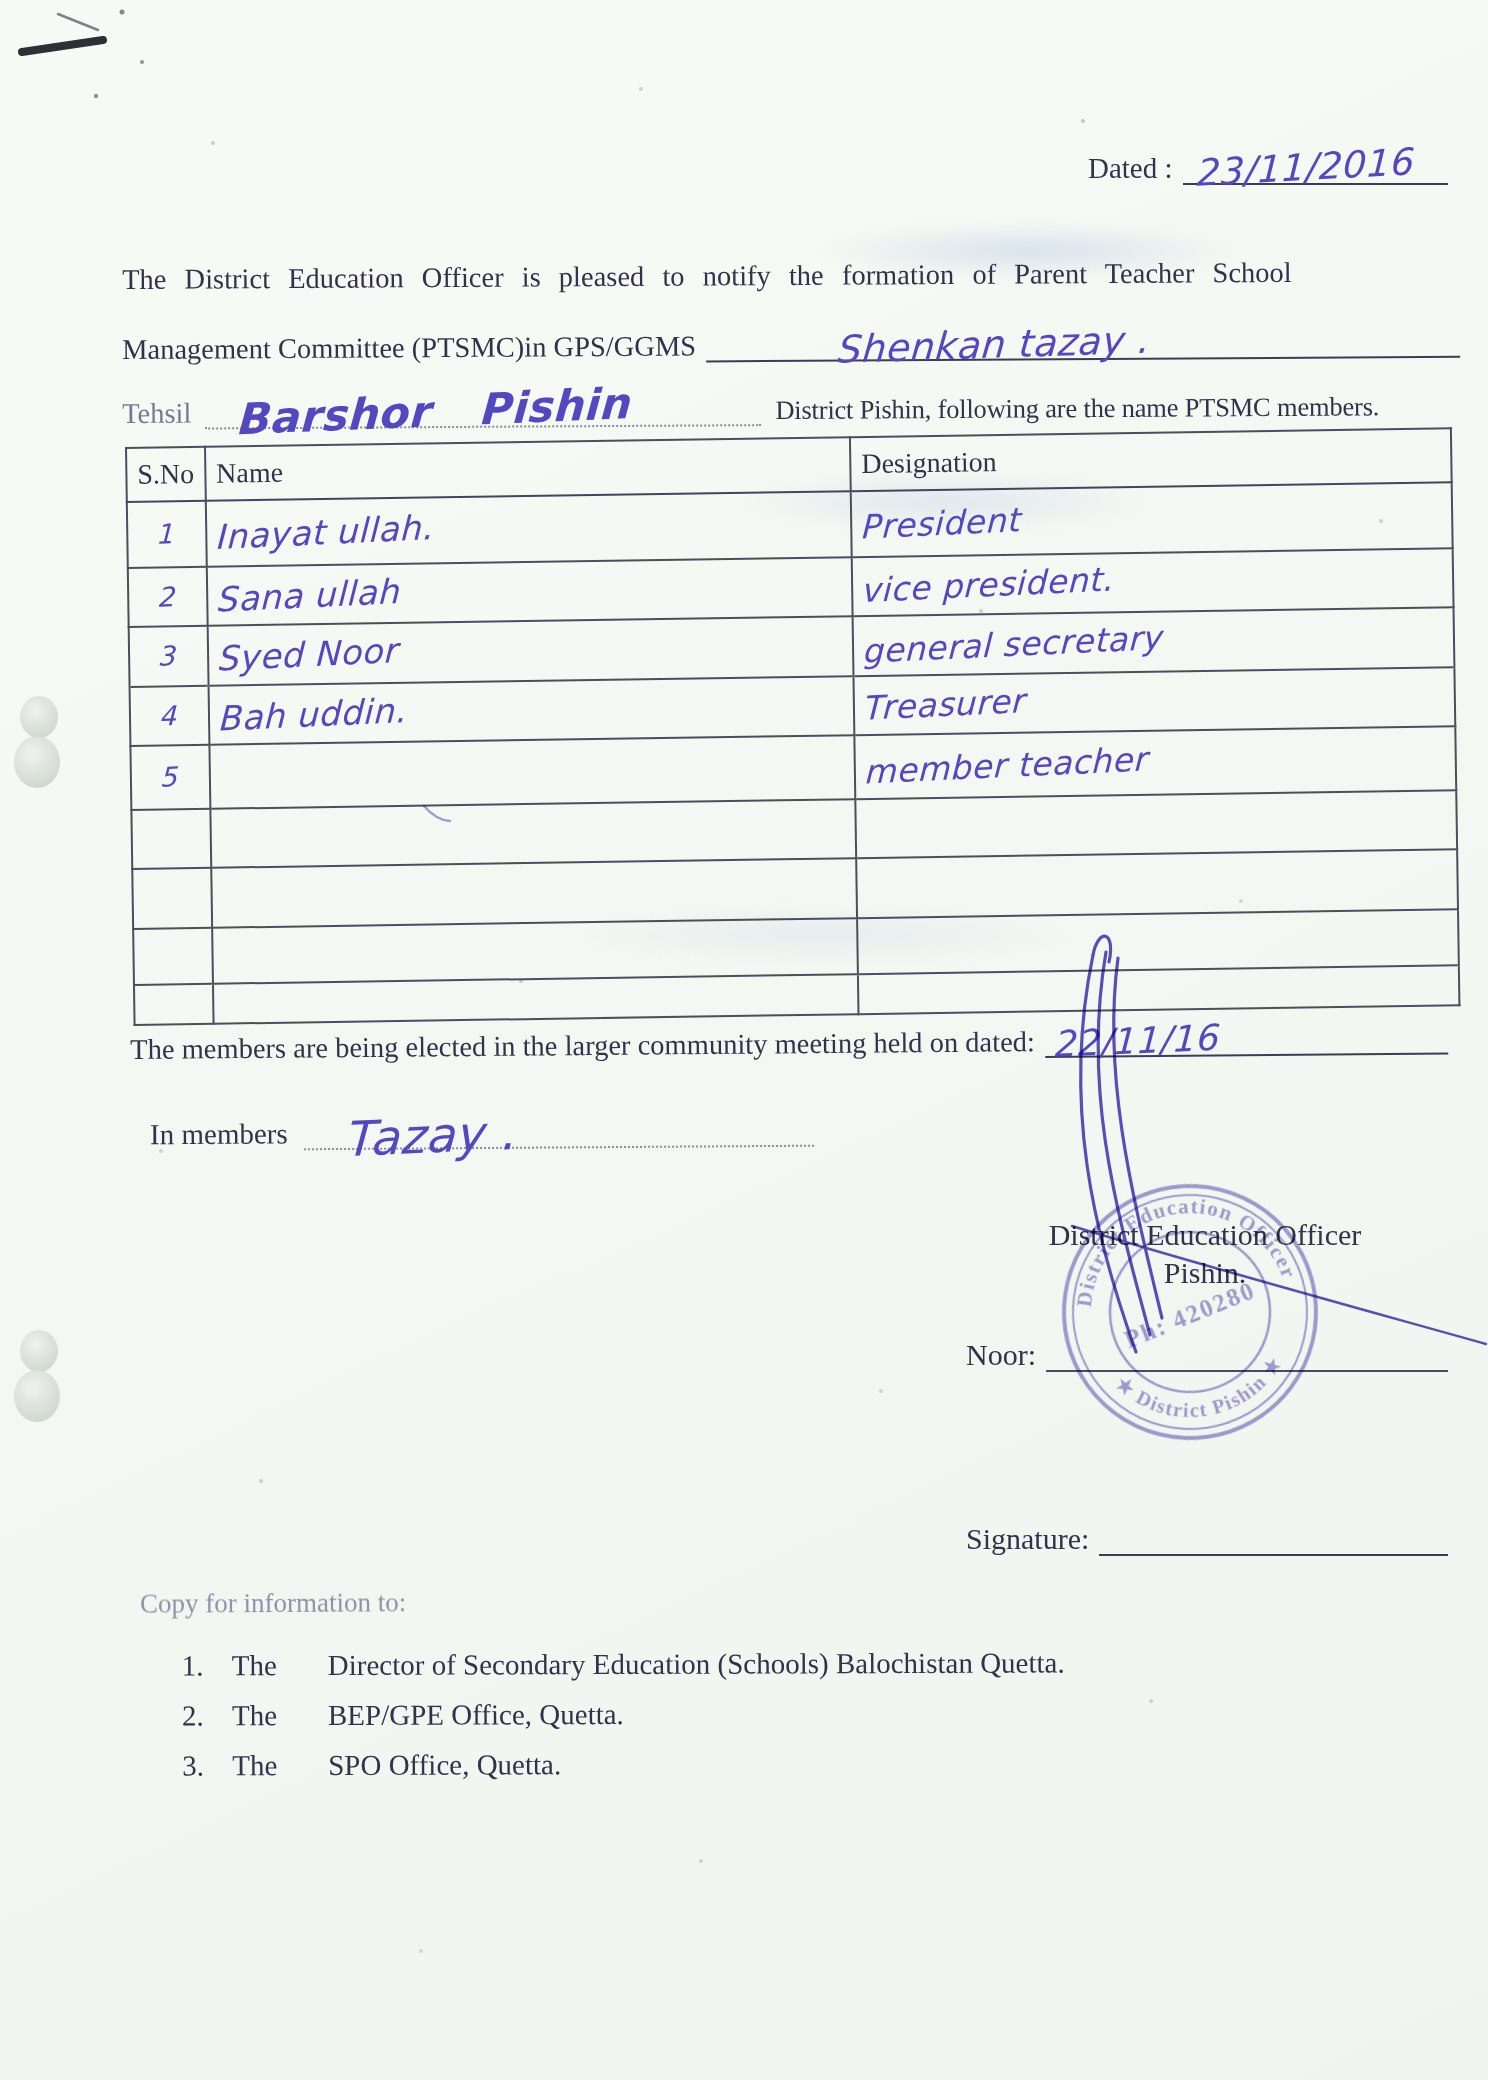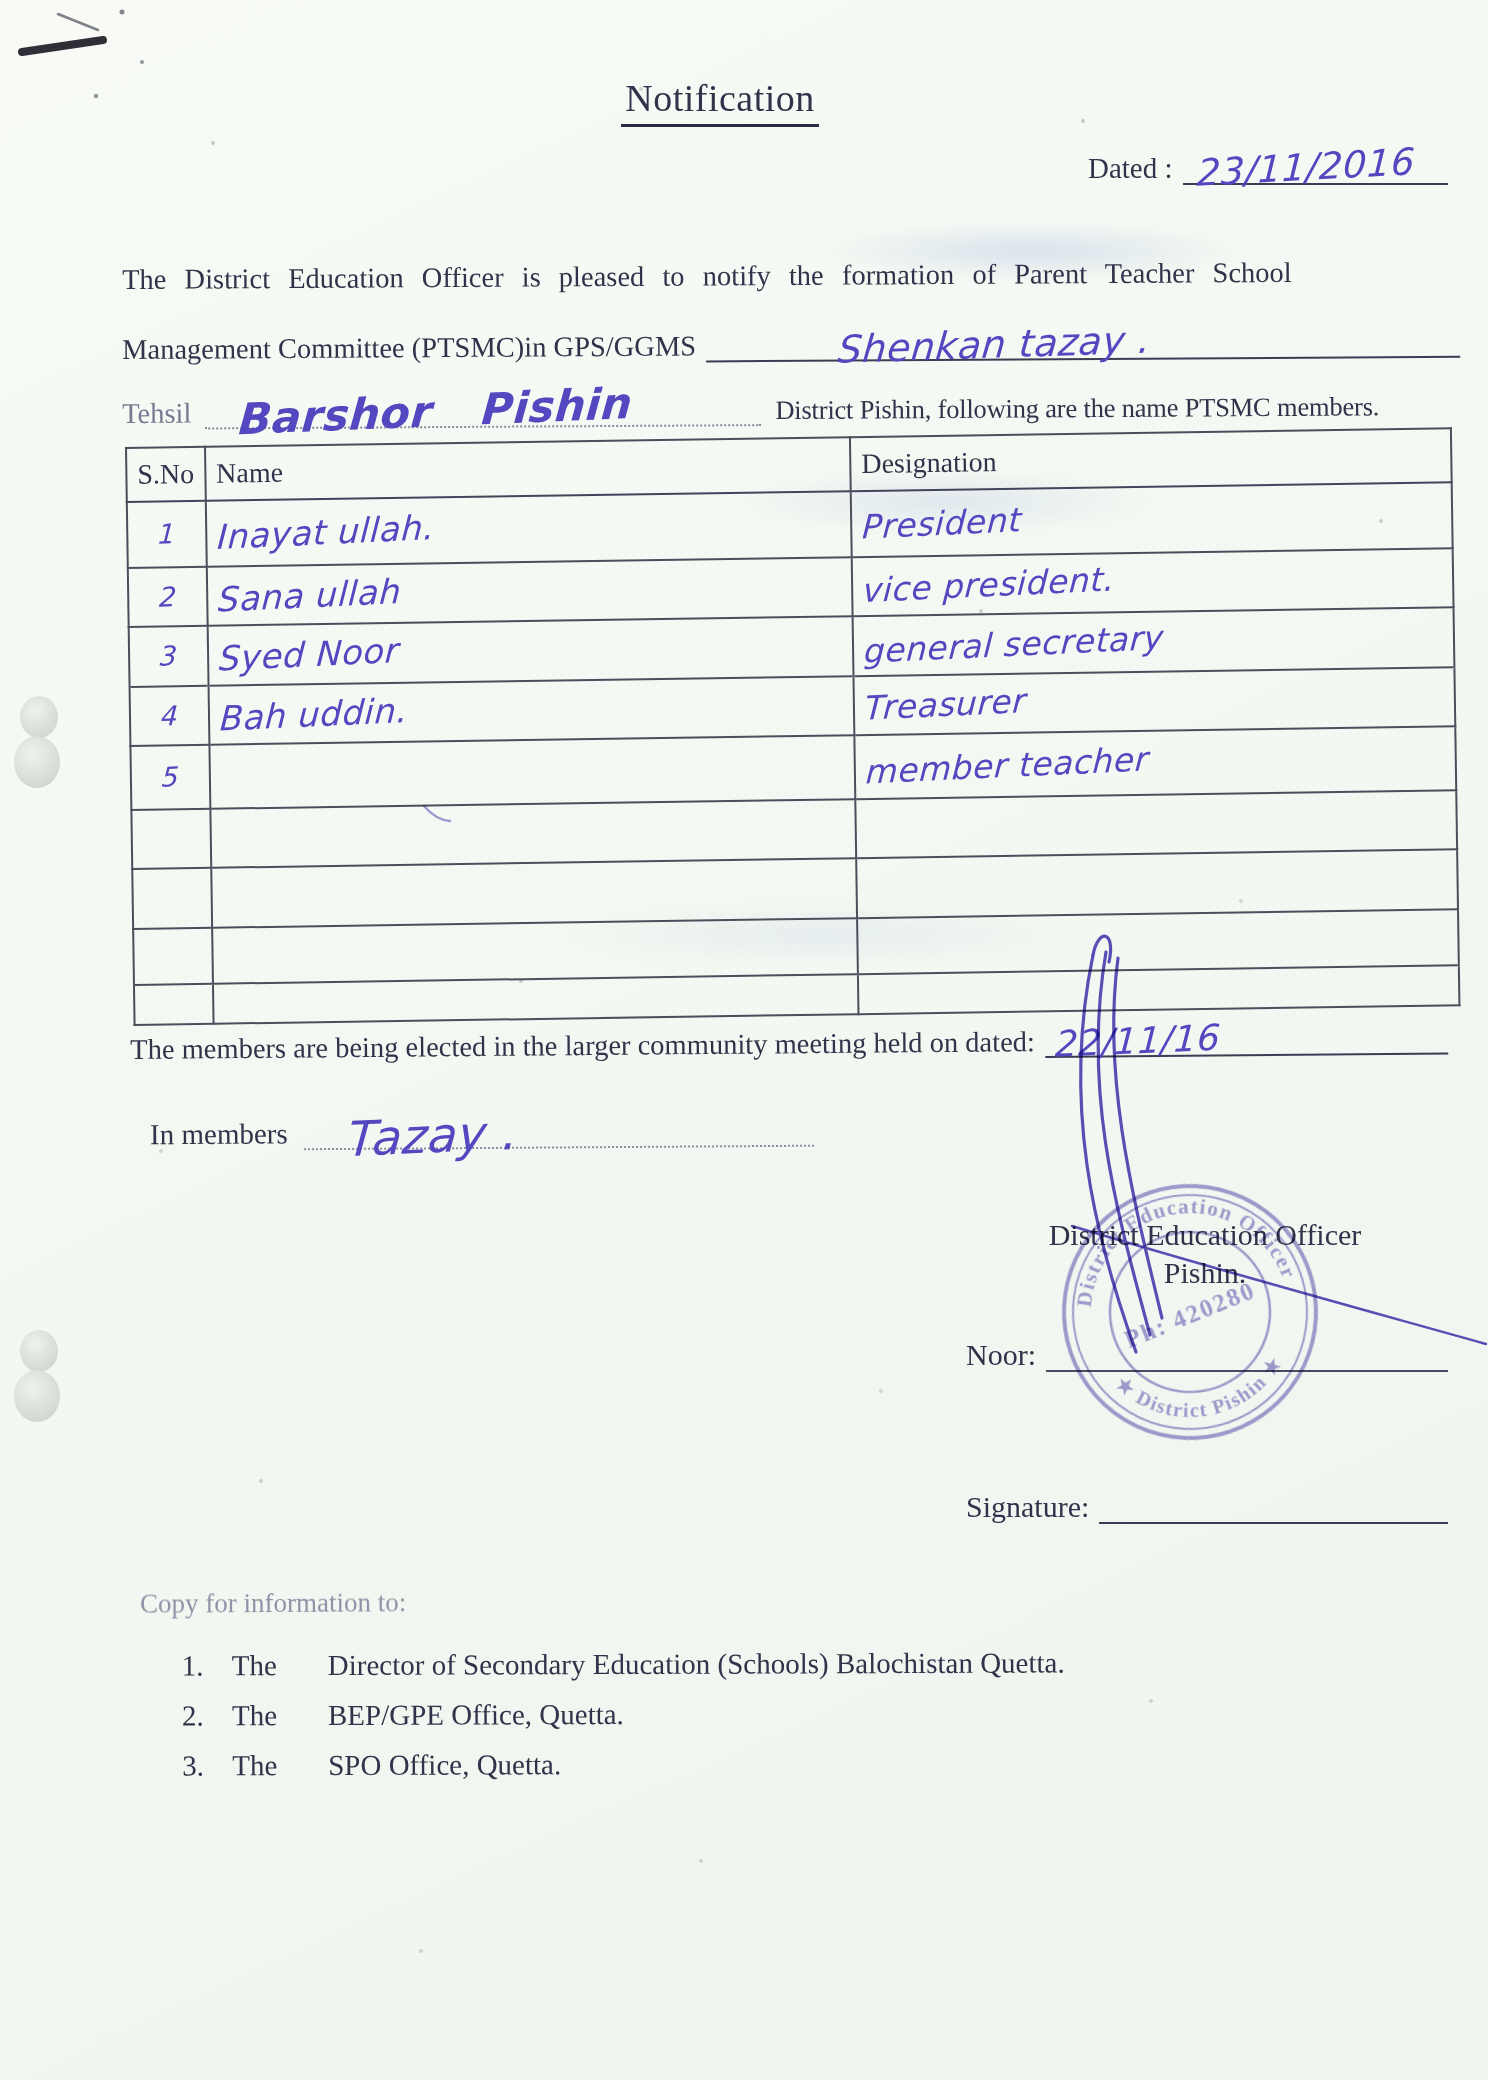--- a/index.html
+++ b/index.html
@@ -51,21 +51,21 @@
   
   .members-line{position:absolute;left:130px;top:1034px;width:1318px;display:flex;align-items:flex-end;
     font-size:28.5px;transform:rotate(-0.5deg);transform-origin:left top;}
   .hw-meetdate{position:absolute;left:10px;bottom:-6px;font-size:36px;transform:rotate(-2deg) skewX(-6deg);white-space:nowrap;}
   .village-line{position:absolute;left:150px;top:1116px;display:flex;align-items:flex-end;font-size:29px;transform:rotate(-0.4deg);}
   .village-fill{width:510px;border-bottom:2.5px dotted #8a8a9a;position:relative;margin-left:16px;}
   .hw-village{position:absolute;left:44px;bottom:-16px;font-size:48px;transform:rotate(-2deg) skewX(-7deg);white-space:nowrap;}
   .officer-block{position:absolute;left:990px;top:1216px;width:430px;text-align:center;font-size:30px;line-height:38px;}
   .name-line{position:absolute;left:966px;top:1338px;width:482px;display:flex;align-items:flex-end;font-size:30px;}
   .name-line .fill-line{border-bottom:2px solid #4a4a60;}
-  .signature-line{position:absolute;left:966px;top:1490px;width:482px;display:flex;align-items:flex-end;font-size:30px;}
+  .signature-line{position:absolute;left:966px;top:1522px;width:482px;display:flex;align-items:flex-end;font-size:30px;}
   .cc-heading{position:absolute;left:140px;top:1588px;font-size:27px;color:#8f93a8;filter:blur(.4px);transform:rotate(-0.3deg);}
   .cc-list{position:absolute;left:182px;top:1648px;font-size:29px;transform:rotate(-0.2deg);}
   .cc-item{display:grid;grid-template-columns:50px 96px auto;margin-bottom:17px;}
   
   .stamp-svg{position:absolute;left:1055px;top:1177px;width:270px;height:270px;mix-blend-mode:multiply;
     opacity:.82;filter:blur(.4px);transform:rotate(-8deg);}
   .ink-svg{position:absolute;left:0;top:0;width:1488px;height:2080px;mix-blend-mode:multiply;pointer-events:none;}
 </style>
 </head>
 <body>
@@ -74,21 +74,20 @@
 
   <div class="specks"></div>
   <div class="ghost ghost1"></div>
   <div class="ghost ghost2"></div>
   <div class="ghost ghost3"></div>
   <div class="hole" style="left:20px;top:696px;width:38px;height:42px;"></div>
   <div class="hole" style="left:14px;top:736px;width:46px;height:52px;"></div>
   <div class="hole" style="left:20px;top:1330px;width:38px;height:42px;"></div>
   <div class="hole" style="left:14px;top:1370px;width:46px;height:52px;"></div>
 
-  <div class="title"><span>Notification</span></div>
 
   <div class="dated-line">
     <span class="printed">Dated :</span>
     <span class="fill-line">
       <span class="hw hw-dated">23/11/2016</span>
     </span>
   </div>
 
   <div class="para p1 printed">The District Education Officer is pleased to notify the formation of Parent Teacher School</div>
 

